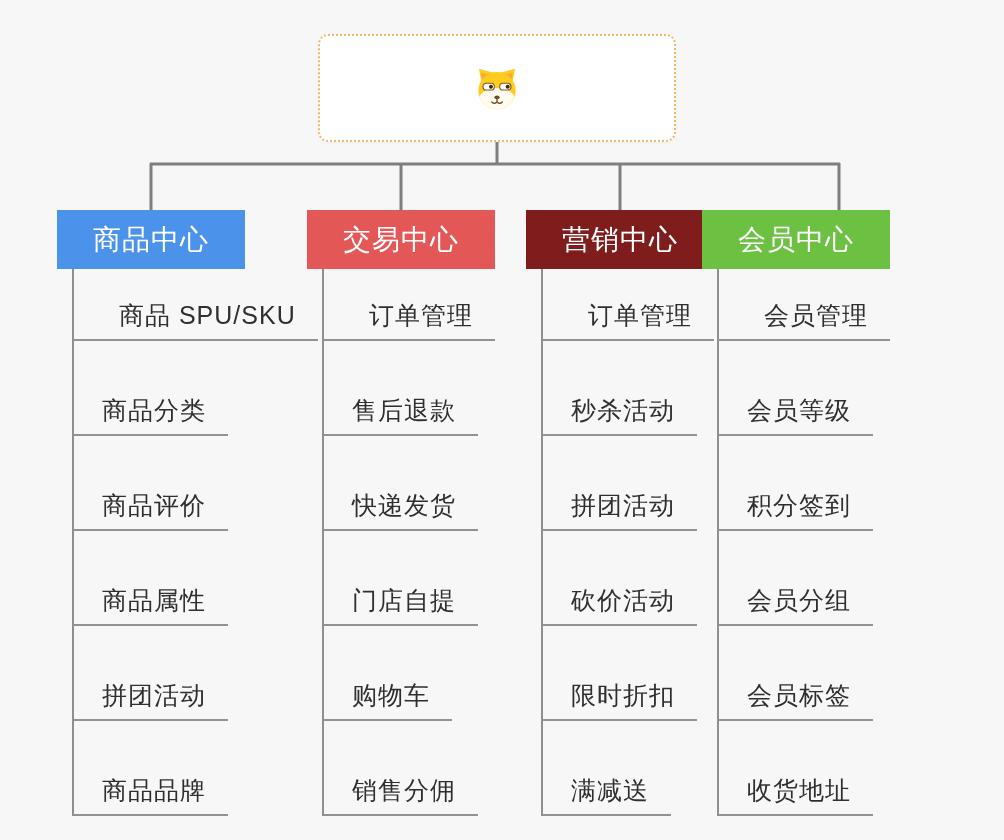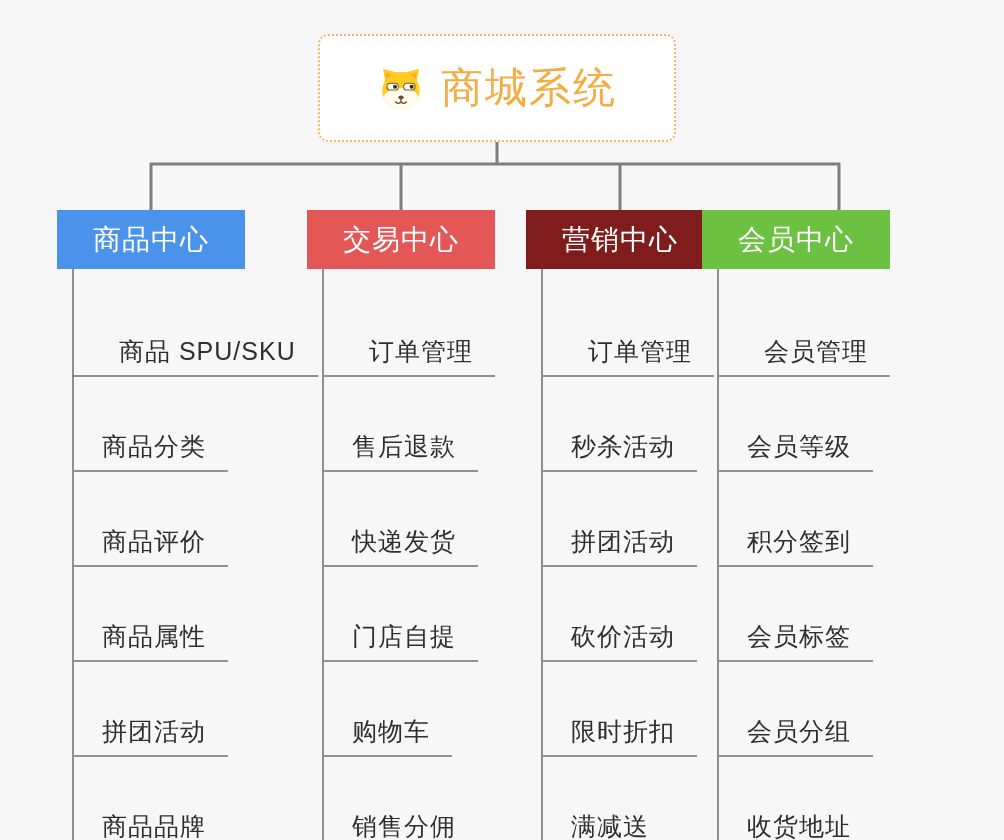--- a/index.html
+++ b/index.html
@@ -80,21 +80,21 @@
     border-bottom: 2px solid #929292;
     padding: 0 22px 7px 28px;
     display: flex;
     align-items: flex-end;
     font-size: 25px;
     letter-spacing: 1px;
     color: #2f2f2f;
     white-space: nowrap;
     cursor: pointer;
   }
-  .child:first-child { height: 108px; padding-left: 45px; }
+  .child:first-child { height: 72px; padding-left: 45px; }
 </style>
 </head>
 <body>
 
 <div class="stage" style="background-color: rgb(247, 247, 247);">
 
   <svg class="connectors" width="1004" height="840">
     <path d="M497 142 L497 164 M150 164 L840 164 M151 163 L151 211 M401 163 L401 211 M620 163 L620 211 M839 163 L839 211" fill="none" stroke-width="3" stroke-linecap="butt" stroke="#7f7f7f"></path>
   </svg>
 
@@ -111,21 +111,20 @@
         <circle cx="36" cy="40" r="28" fill="#ffcb1f"></circle>
         <ellipse cx="36" cy="57" rx="29" ry="21" fill="#fffbee" clip-path="url(#headclip)"></ellipse>
         <rect x="15" y="29" width="17" height="10" rx="5" fill="#ffffff" stroke="#7a5c28" stroke-width="1.6"></rect>
         <rect x="40" y="29" width="17" height="10" rx="5" fill="#ffffff" stroke="#7a5c28" stroke-width="1.6"></rect>
         <circle cx="27" cy="34" r="3" fill="#3c2c10"></circle>
         <circle cx="52" cy="34" r="3" fill="#3c2c10"></circle>
         <ellipse cx="36" cy="50" rx="4" ry="2.8" fill="#6d4f2a"></ellipse>
         <path d="M36 52 L36 57 M28 57 Q32 61 36 57 Q40 61 44 57" fill="none" stroke="#6d4f2a" stroke-width="2" stroke-linecap="round"></path>
       </svg>
     </span>
-    <span class="root-title" style="color: rgb(245, 172, 67);">商城系统</span>
   </div>
 
   <div class="branch" style="left:57px">
     <div class="branch-node" style="background-color: rgb(75, 146, 234);">商品中心</div>
     <div class="children">
       <div class="child">商品 SPU/SKU</div>
       <div class="child">商品分类</div>
       <div class="child">商品评价</div>
       <div class="child">商品属性</div>
       <div class="child">拼团活动</div>
@@ -156,19 +155,19 @@
       <div class="child">满减送</div>
     </div>
   </div>
 
   <div class="branch" style="left:702px">
     <div class="branch-node" style="background-color: rgb(108, 193, 66);">会员中心</div>
     <div class="children">
       <div class="child">会员管理</div>
       <div class="child">会员等级</div>
       <div class="child">积分签到</div>
+      <div class="child">会员分组</div>
       <div class="child">会员标签</div>
-      <div class="child">会员分组</div>
       <div class="child">收货地址</div>
     </div>
   </div>
 
 </div>
 
 </body></html>

